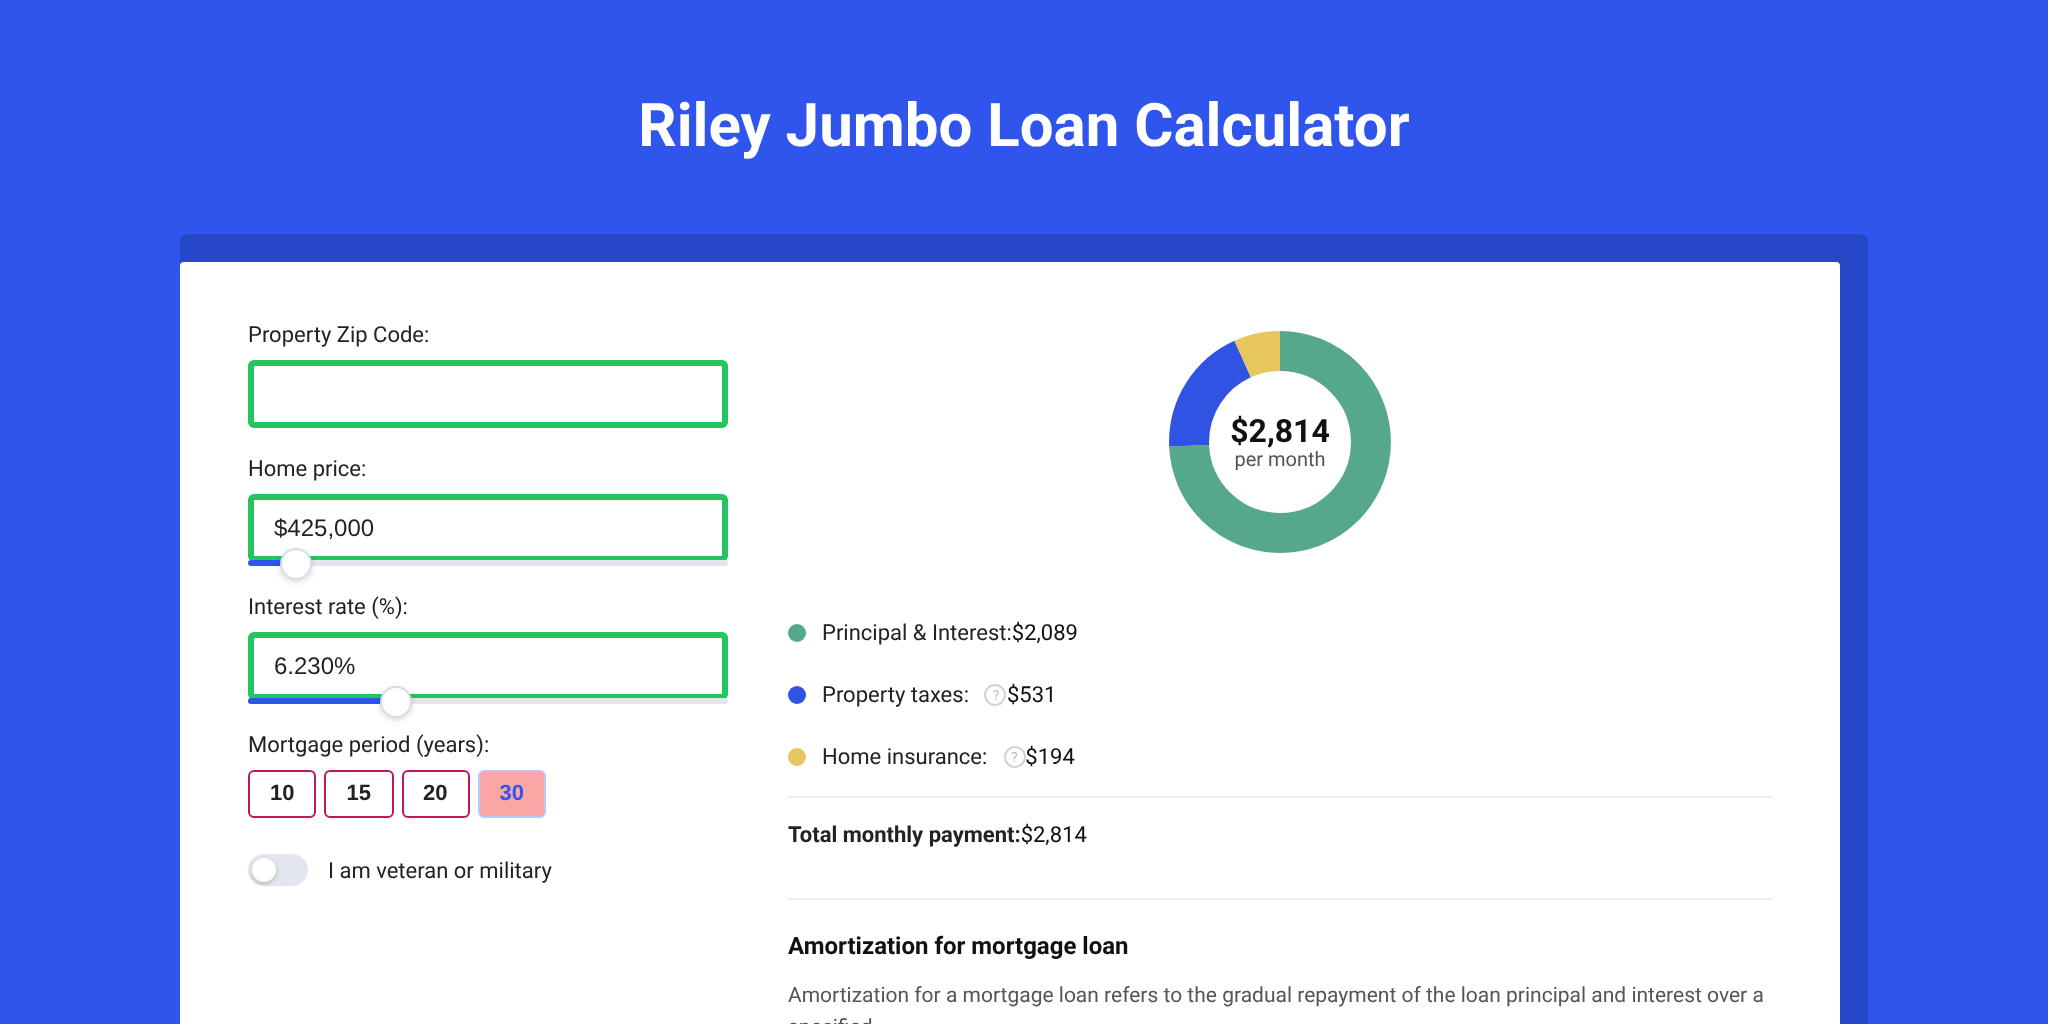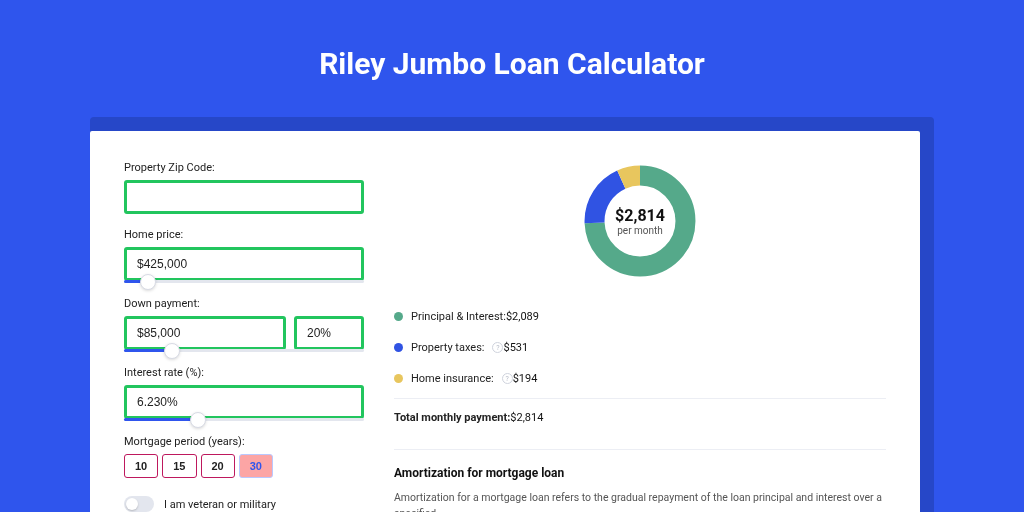--- a/index.html
+++ b/index.html
@@ -183,31 +183,20 @@
 
       <div class="field">
         <label class="field-label">Home price:</label>
         <input class="input" type="text" value="$425,000" style="">
         <div class="slider-track">
           <div class="slider-fill" style="width:10%"></div>
           <div class="slider-thumb" style="left:10%"></div>
         </div>
       </div>
 
-      <div class="field">
-        <label class="field-label">Down payment:</label>
-        <div class="input-row">
-          <input class="input" type="text" value="$85,000" style="">
-          <input class="input" type="text" value="20%" style="">
-        </div>
-        <div class="slider-track">
-          <div class="slider-fill" style="width:20%"></div>
-          <div class="slider-thumb" style="left:20%"></div>
-        </div>
-      </div>
 
       <div class="field">
         <label class="field-label">Interest rate (%):</label>
         <input class="input" type="text" value="6.230%" style="">
         <div class="slider-track">
           <div class="slider-fill" style="width:31%"></div>
           <div class="slider-thumb" style="left:31%"></div>
         </div>
       </div>
 

